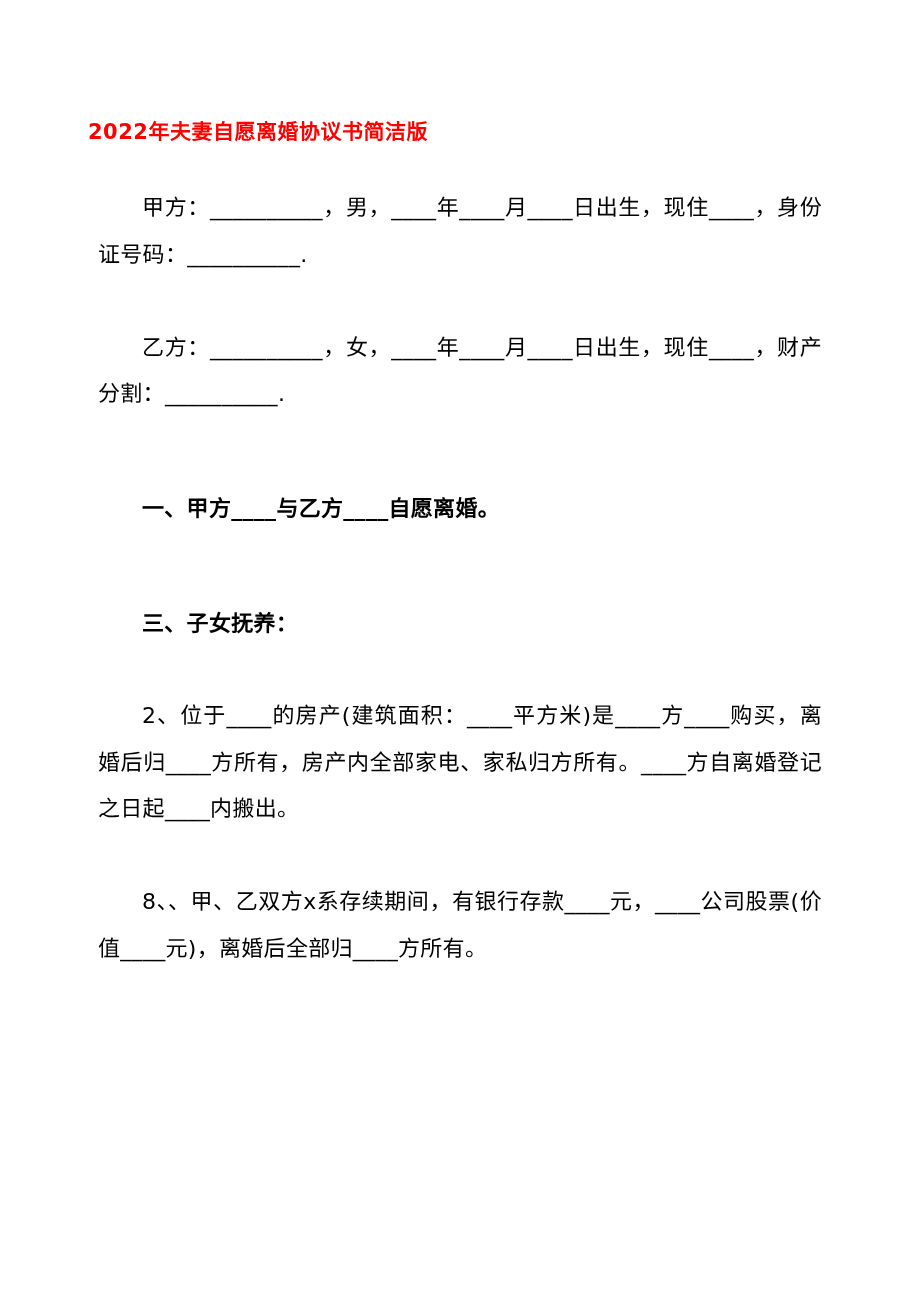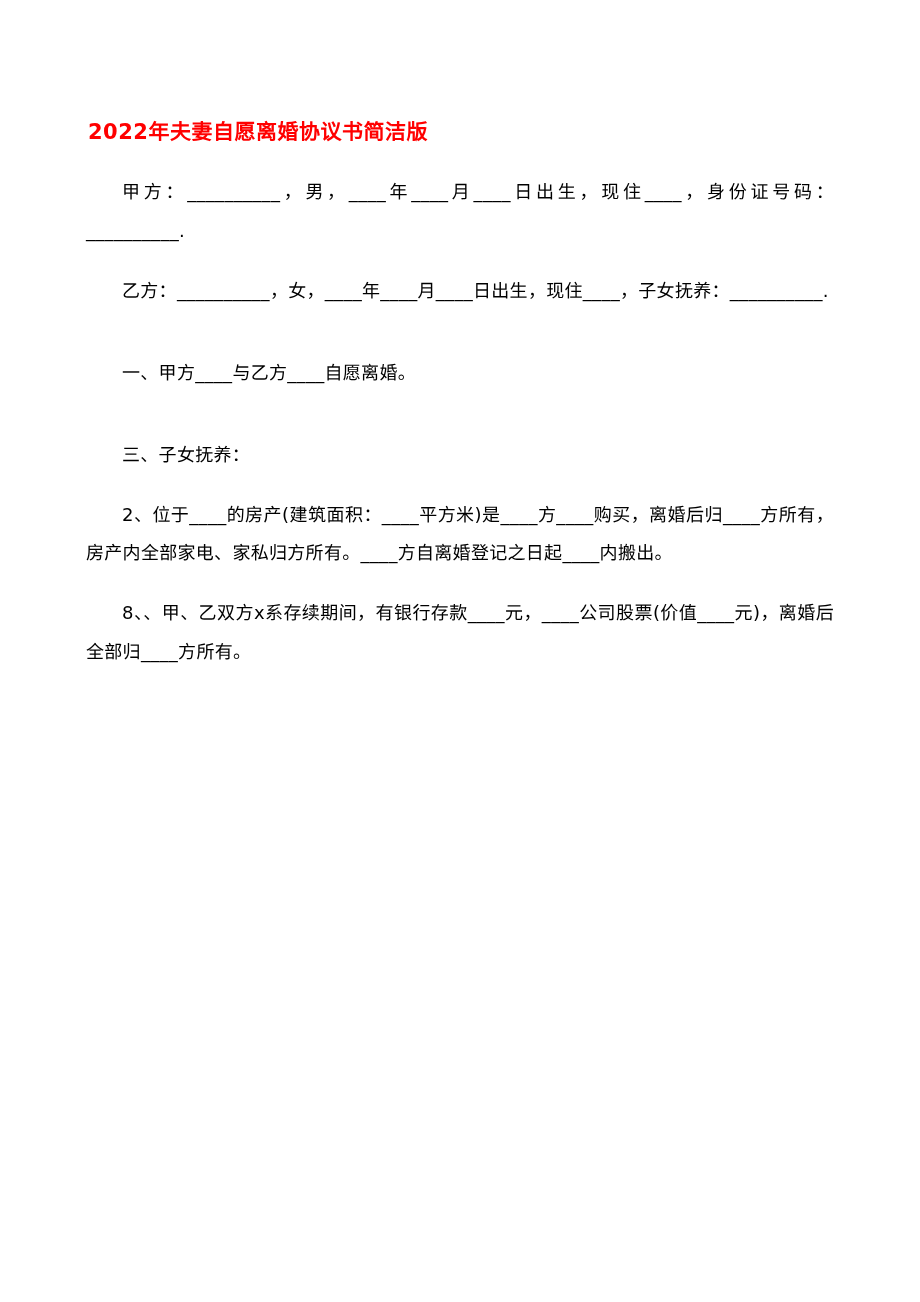--- a/index.html
+++ b/index.html
@@ -26,47 +26,47 @@
     padding-top: 118px;
     font-size: 21px;
     font-weight: bold;
     color: #ff0000;
     letter-spacing: 0.5px;
     line-height: 1.4;
     text-align: left;
     padding-left: 2px;
   }
   .para {
-    font-size: 18px;
+    font-size: 22px;
     line-height: 2.12;
     text-align: justify;
-    margin: 0;
+    margin: 12px;
     letter-spacing: 0.3px;
   }
   .para.indent {
     text-indent: 2em;
   }
   .gap-lg { height: 26px; }
   .gap-md { height: 22px; }
-  .bold { font-weight: normal; }
+  .bold { font-weight: bold; }
 </style>
 </head>
 <body>
 
 <div class="page">
 
   <h1 class="doc-title" style="color: rgb(255, 0, 0);">2022年夫妻自愿离婚协议书简洁版</h1>
 
   <div class="gap-lg"></div>
 
   <p class="para indent">甲方：__________，男，____年____月____日出生，现住____，身份证号码：__________.</p>
 
   <div class="gap-md"></div>
 
-  <p class="para indent">乙方：__________，女，____年____月____日出生，现住____，子女抚养：__________.</p>
+  <p class="para indent">乙方：__________，女，____年____月____日出生，现住____，财产分割：__________.</p>
 
   <div class="gap-md"></div>
 
 
   <div class="gap-md"></div>
 
   <p class="para indent bold">一、甲方____与乙方____自愿离婚。</p>
 
   <div class="gap-md"></div>
 

